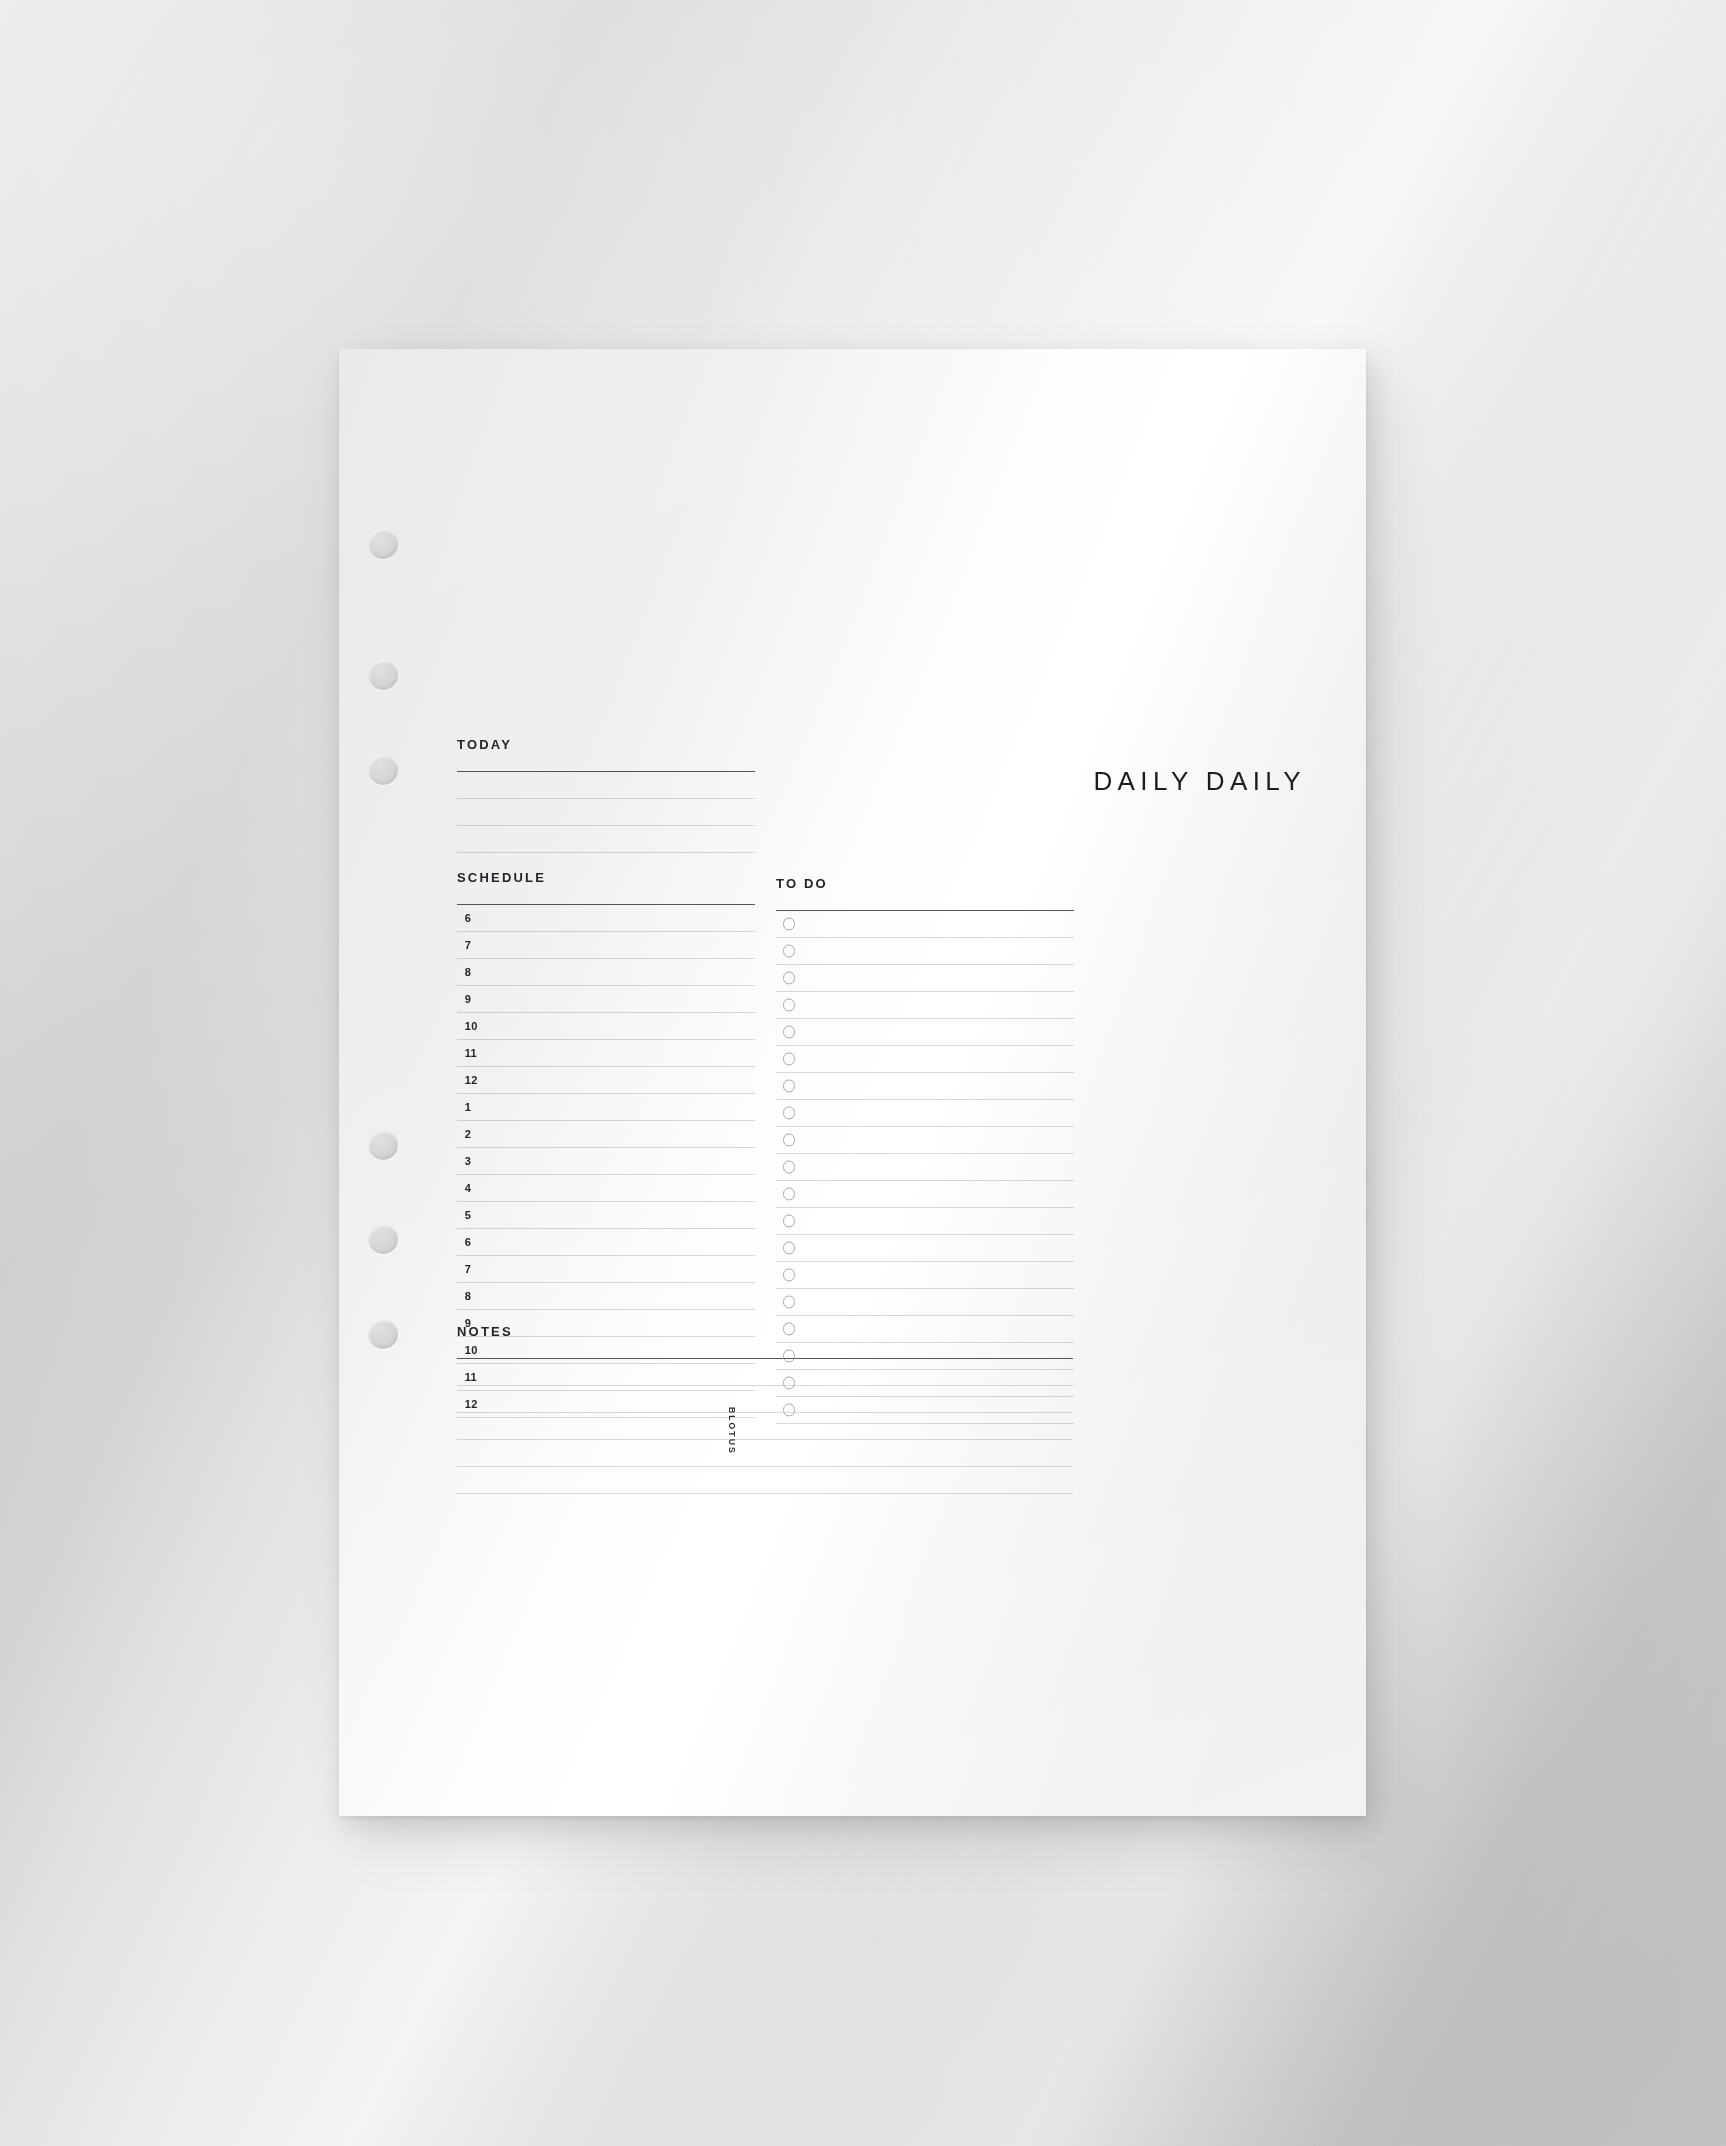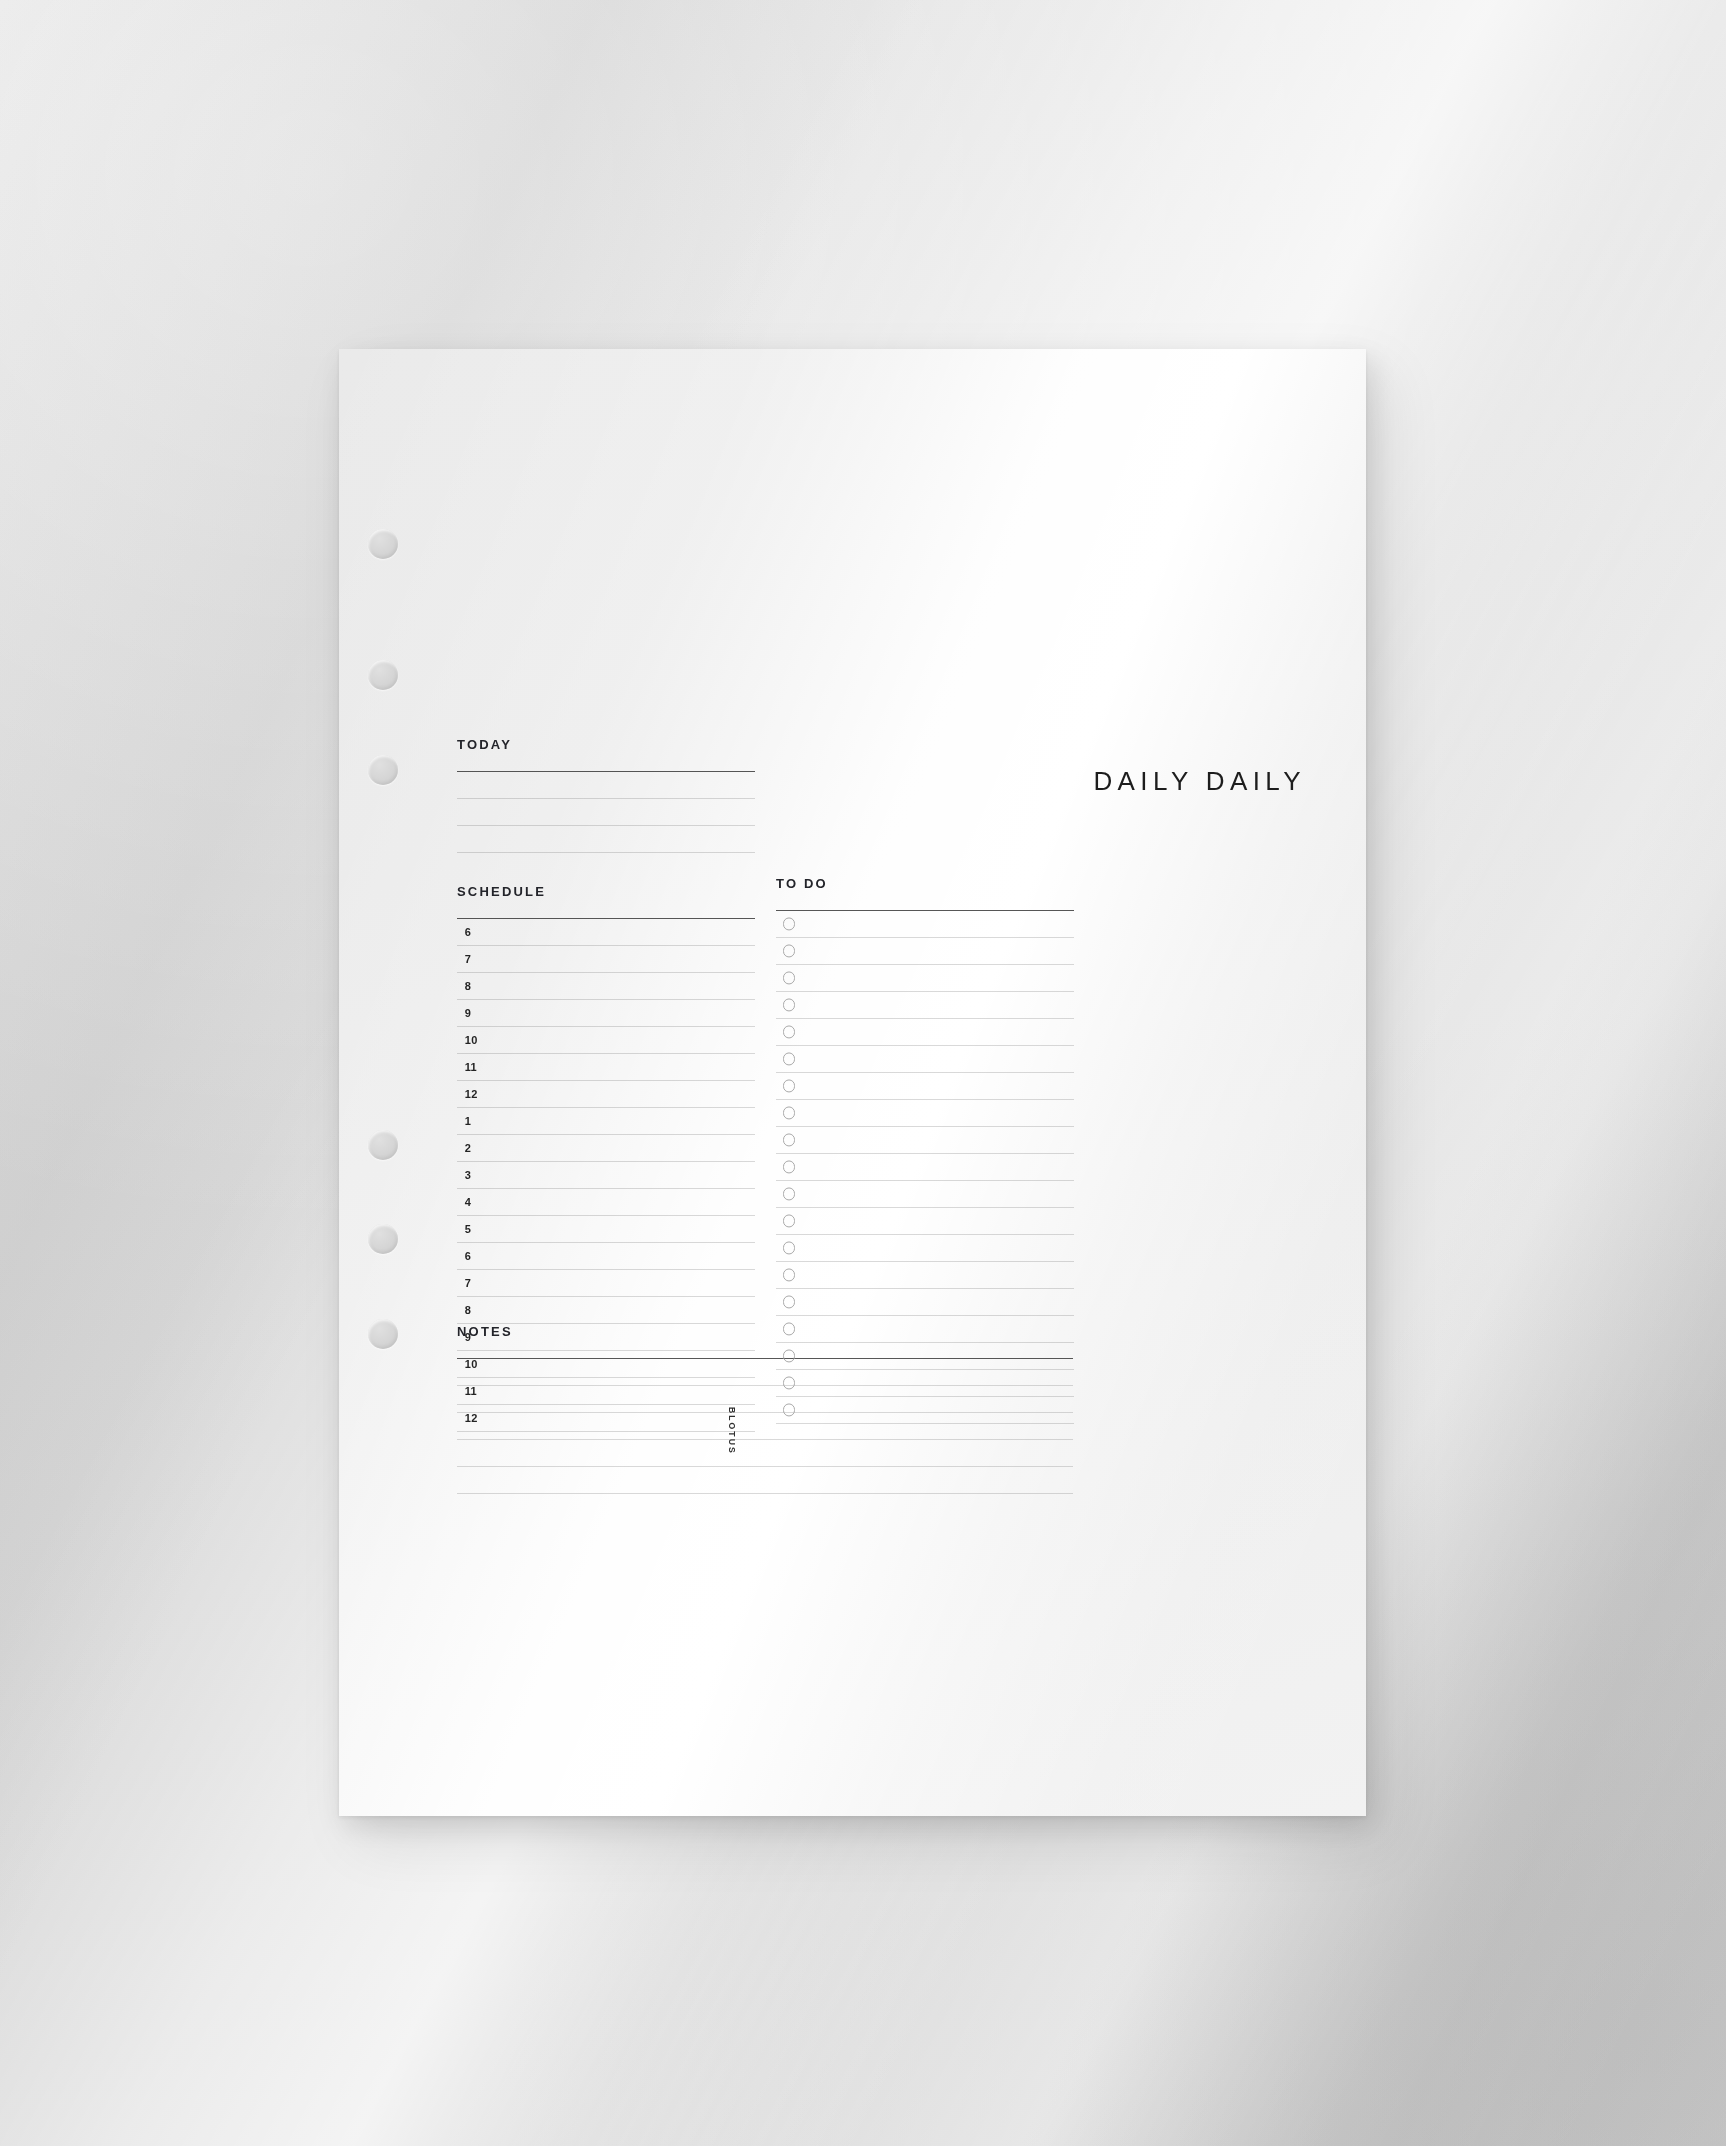--- a/index.html
+++ b/index.html
@@ -184,21 +184,21 @@
       <div class="rule-top"></div>
       <div id="today-rows">
           <div class="row" style="height: 27px;"></div>
           <div class="row" style="height: 27px;"></div>
           <div class="row" style="height: 27px;"></div>
         </div>
     </div>
   </div>
 
 
-  <div class="section" id="sec-schedule" style="left:118px; top:535px; width:298px;">
+  <div class="section" id="sec-schedule" style="left:118px; top:521px; width:298px;">
     <div class="sec-head">SCHEDULE</div>
     <div class="rules">
       <div class="rule-top"></div>
       <div id="schedule-rows">
           <div class="row" style="height: 27px;">
             <span class="row-num">6</span>
           </div>
           <div class="row" style="height: 27px;">
             <span class="row-num">7</span>
           </div>

